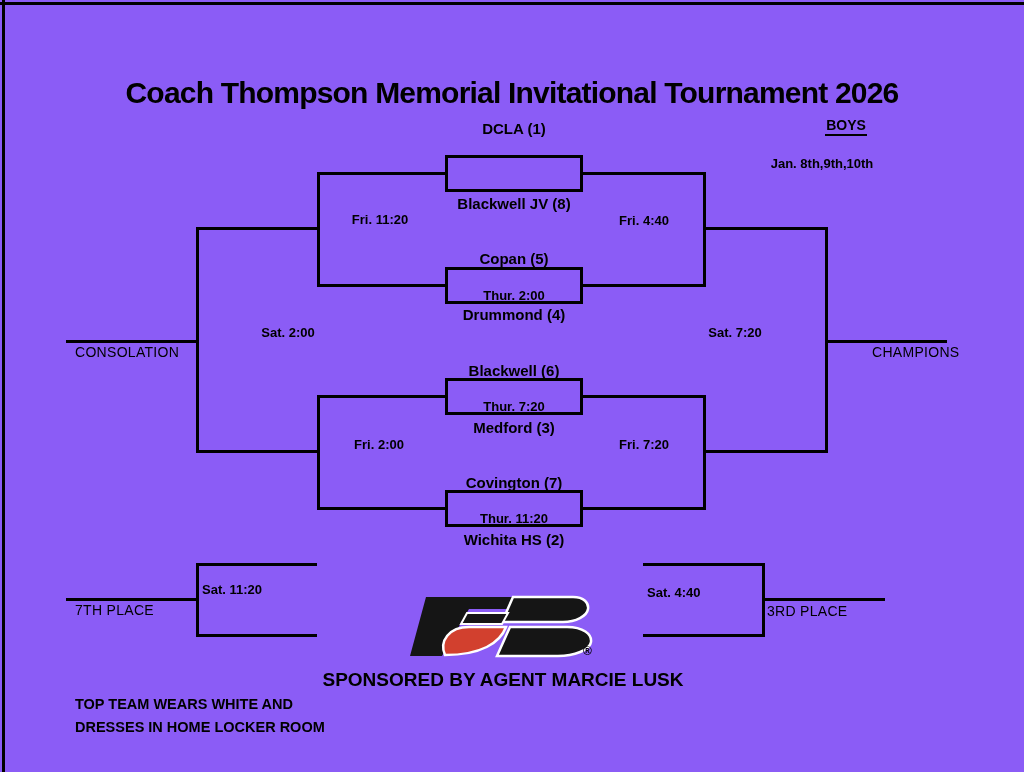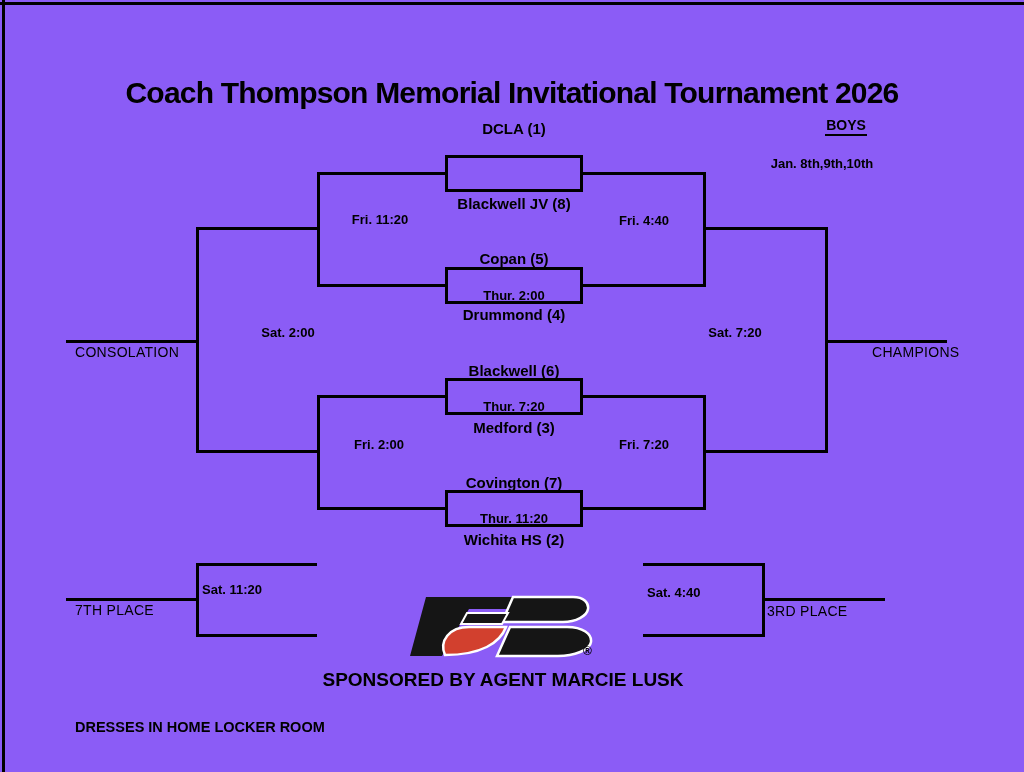--- a/index.html
+++ b/index.html
@@ -113,15 +113,16 @@
   <svg class="logo" width="200" height="70" viewBox="0 0 200 70">
     <polygon points="21,6 112,6 105,18 64,18 37,65 5,65" fill="#151515"></polygon>
     <path stroke="#fefefe" stroke-width="2.5" d="M 108,6 L 168,6 C 179,6 184,12 183,18 C 182,25 171,31 158,31 L 97,31 Z" fill="#151515"></path>
     <path stroke="#fefefe" stroke-width="2.5" d="M 105,36 L 162,36 C 178,36 187,43 186,51 C 185,59 169,65 153,65 L 92,65 Z" fill="#151515"></path>
     <polygon stroke="#fefefe" stroke-width="2" points="62,22 103,22 97,33 56,33" fill="#151515"></polygon>
     <path stroke="#fefefe" stroke-width="2.5" d="M 40,64 C 34,50 44,36 64,36 L 101,36 C 95,52 76,64 40,64 Z" fill="#d2402e"></path>
   </svg>
   <div class="lbl reg">®</div>
 
   <div class="lbl sponsor">SPONSORED BY AGENT MARCIE LUSK</div>
+  <div class="lbl note" style="top:696px;">TOP TEAM WEARS WHITE AND</div>
   <div class="lbl note" style="top:719px;">DRESSES IN HOME LOCKER ROOM</div>
 
 </div>
 
 </body></html>

